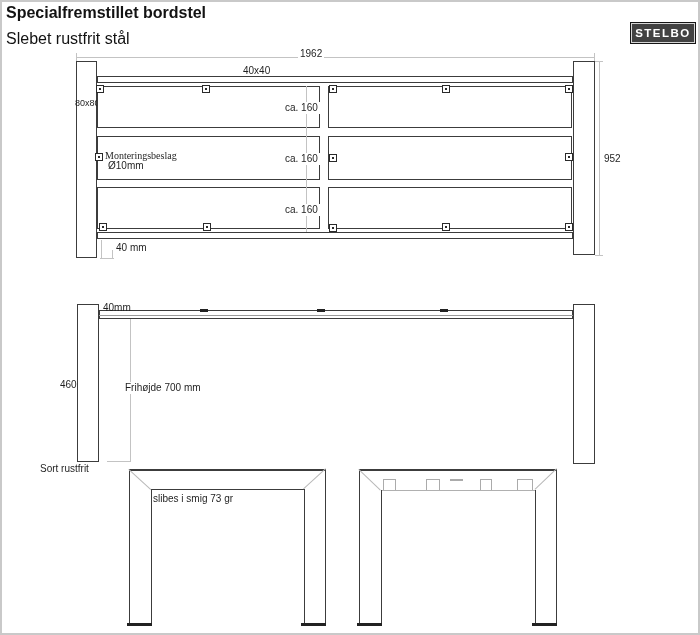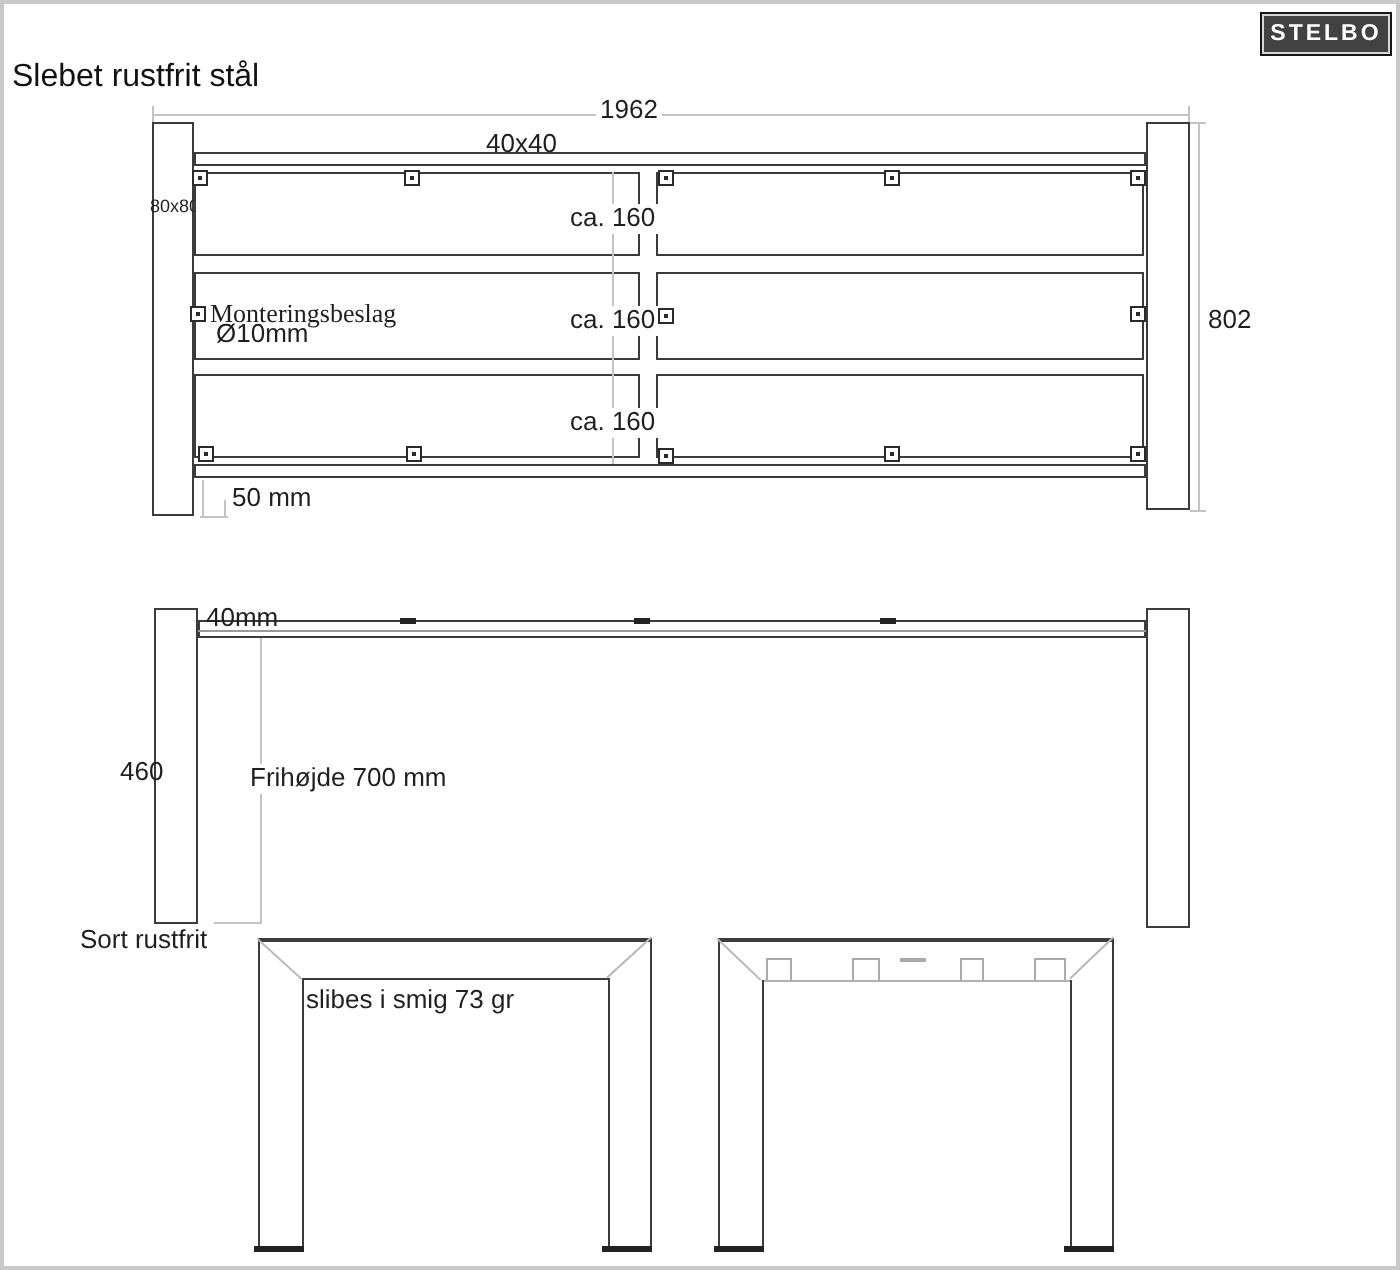--- a/index.html
+++ b/index.html
@@ -3,38 +3,39 @@
 <meta charset="utf-8">
 <style>
   html,body{margin:0;padding:0;background:#fff;}
   #page{position:relative;width:700px;height:635px;background:#fff;
         border:2px solid #c9c9c9;box-sizing:border-box;overflow:hidden;
         font-family:"Liberation Sans", sans-serif;color:#1f1f1f;}
   .abs{position:absolute;}
   .ln{position:absolute;background:#3c3c3c;}
   .dln{position:absolute;background:#c3c3c3;}
   .box{position:absolute;border:1px solid #3c3c3c;background:#fff;box-sizing:border-box;}
-  .lbl{position:absolute;font-size:13px;color:#1f1f1f;white-space:nowrap;line-height:1.15;}
+  .lbl{position:absolute;font-size:10px;color:#1f1f1f;white-space:nowrap;line-height:1.15;}
   .bg{background:#fff;padding:0 2px;}
   .bracket{position:absolute;width:8px;height:8px;border:1px solid #2a2a2a;background:#fff;box-sizing:border-box;}
   .bracket::after{content:"";position:absolute;left:2px;top:2px;width:2px;height:2px;background:#2a2a2a;}
   .tab{position:absolute;border:1px solid #ababab;border-bottom:none;background:#fff;box-sizing:border-box;}
   .diag{position:absolute;height:1px;background:#b8b8b8;transform-origin:0 0;}
   .tick{position:absolute;background:#222;}
   #title{position:absolute;left:4px;top:2px;font-size:16px;font-weight:600;color:#121212;}
   #subtitle{position:absolute;left:4px;top:28px;font-size:16px;color:#121212;}
-  #logo{position:absolute;left:628px;top:4px;width:64px;height:20px;background:#424242;
+  #logo{position:absolute;left:628px;top:20px;width:64px;height:20px;background:#424242;
         border:1px solid #151515;box-shadow:inset 0 0 0 1px #d6d6d6;color:#fff;
         font-size:11.5px;font-weight:bold;letter-spacing:1.5px;text-align:center;line-height:20px;}
 </style>
 </head>
 <body>
 
 <div id="page">
 
+  <div id="title">Specialfremstillet bordstel</div>
   <div id="subtitle">Slebet rustfrit stål</div>
   <div id="logo">STELBO</div>
 
   <div class="abs" style="left:0;top:0;width:0;height:0;">
 
     <div class="dln" style="left:74px;top:55px;width:518px;height:1px;"></div>
     <div class="dln" style="left:74px;top:51px;width:1px;height:8px;"></div>
     <div class="dln" style="left:592px;top:51px;width:1px;height:8px;"></div>
     <div class="lbl bg" style="left:296px;top:46px;">1962</div>
 
@@ -74,26 +75,26 @@
 
     <div class="bracket" style="left:97px;top:221px;"></div>
     <div class="bracket" style="left:201px;top:221px;"></div>
     <div class="bracket" style="left:327px;top:222px;"></div>
     <div class="bracket" style="left:440px;top:221px;"></div>
     <div class="bracket" style="left:563px;top:221px;"></div>
 
     <div class="dln" style="left:597px;top:59px;width:1px;height:194px;"></div>
     <div class="dln" style="left:593px;top:59px;width:8px;height:1px;"></div>
     <div class="dln" style="left:593px;top:253px;width:8px;height:1px;"></div>
-    <div class="lbl bg" style="left:600px;top:151px;">802</div>
+    <div class="lbl bg" style="left:600px;top:151px;">952</div>
 
     <div class="dln" style="left:99px;top:238px;width:1px;height:19px;"></div>
     <div class="dln" style="left:110px;top:248px;width:1px;height:9px;"></div>
     <div class="dln" style="left:98px;top:256px;width:14px;height:1px;"></div>
-    <div class="lbl" style="left:114px;top:240px;">50 mm</div>
+    <div class="lbl" style="left:114px;top:240px;">40 mm</div>
   </div>
 
   <div class="abs" style="left:0;top:0;width:0;height:0;">
     <div class="box" style="left:75px;top:302px;width:22px;height:158px;"></div>
     <div class="box" style="left:571px;top:302px;width:22px;height:160px;"></div>
     <div class="box" style="left:97px;top:308px;width:474px;height:9px;"></div>
     <div class="abs" style="left:97px;top:313px;width:474px;height:1px;background:#9a9a9a;"></div>
 
     <div class="tick" style="left:198px;top:307px;width:8px;height:3px;"></div>
     <div class="tick" style="left:315px;top:307px;width:8px;height:3px;"></div>

